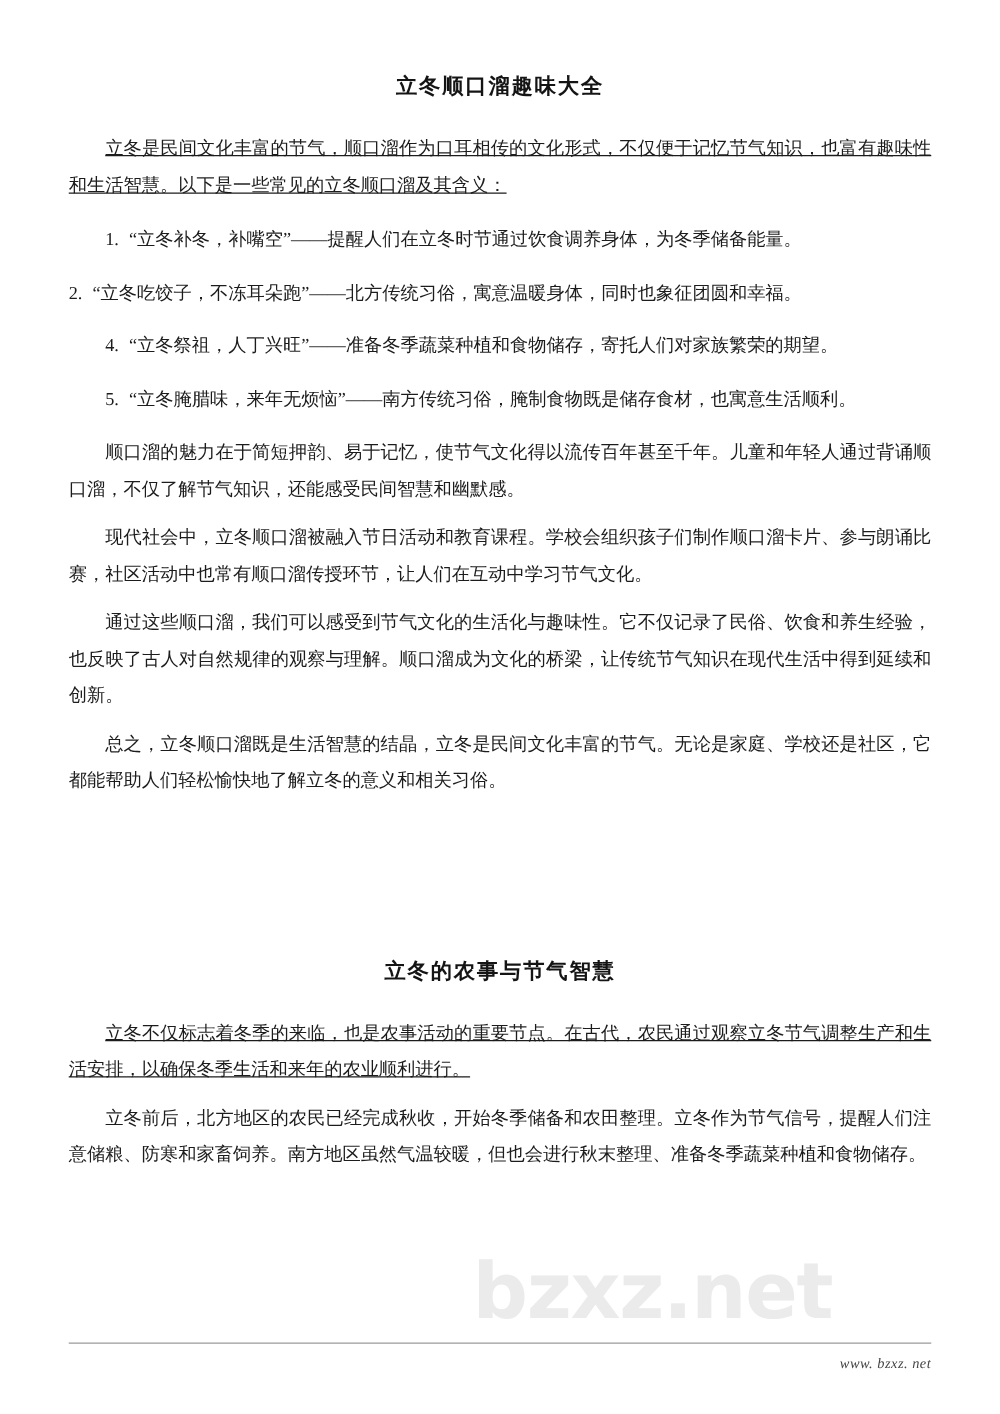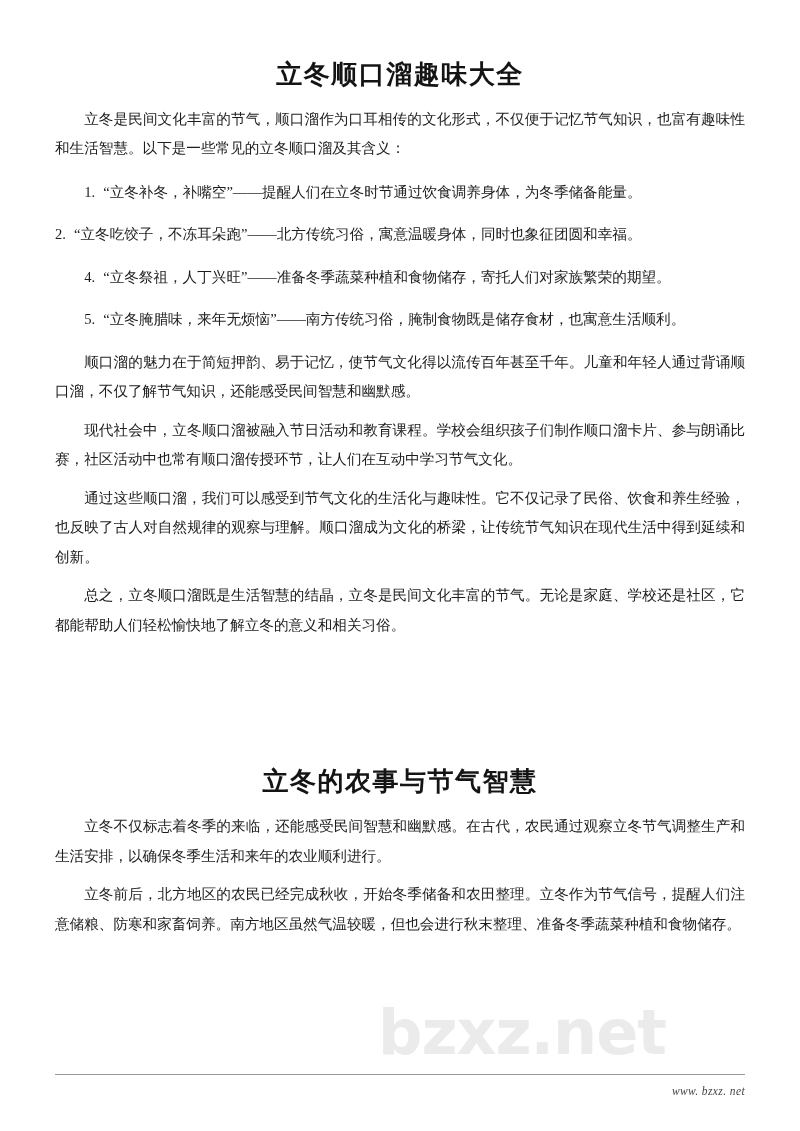--- a/index.html
+++ b/index.html
@@ -23,42 +23,42 @@
   }
   .content {
     position: absolute;
     left: 55px;
     top: 0;
     width: 690px;
     z-index: 3;
   }
   h1.doc-title {
     font-family: "Liberation Sans", "DejaVu Sans", sans-serif;
-    font-size: 26px;
+    font-size: 17px;
     font-weight: bold;
     text-align: center;
     letter-spacing: 1.5px;
     margin: 0;
     padding: 0;
     color: #141414;
     line-height: 1.3;
   }
   .title-block-1 { padding-top: 58px; }
   .title-block-2 { padding-top: 45px; }
   p.para {
     font-size: 14.6px;
     line-height: 29.5px;
     margin: 0;
     padding: 0;
     text-align: justify;
     text-justify: inter-ideograph;
     text-indent: 2em;
     color: #1c1c1c;
   }
-  p.para.first-after-title { margin-top: 13px; }
+  p.para.first-after-title { margin-top: 25px; text-decoration: underline; }
   p.para + p.para { margin-top: 9px; }
   ol.rhyme-list {
     list-style: none;
     margin: 14px 0 0 0;
     padding: 0;
   }
   ol.rhyme-list li {
     font-size: 14.6px;
     line-height: 29.5px;
     text-align: justify;
@@ -133,21 +133,21 @@
       <p class="para">现代社会中，立冬顺口溜被融入节日活动和教育课程。学校会组织孩子们制作顺口溜卡片、参与朗诵比赛，社区活动中也常有顺口溜传授环节，让人们在互动中学习节气文化。</p>
       <p class="para">通过这些顺口溜，我们可以感受到节气文化的生活化与趣味性。它不仅记录了民俗、饮食和养生经验，也反映了古人对自然规律的观察与理解。顺口溜成为文化的桥梁，让传统节气知识在现代生活中得到延续和创新。</p>
       <p class="para">总之，立冬顺口溜既是生活智慧的结晶，立冬是民间文化丰富的节气。无论是家庭、学校还是社区，它都能帮助人们轻松愉快地了解立冬的意义和相关习俗。</p>
     </div>
 
     <div class="section-gap"></div>
 
     <div class="title-block-2">
       <h1 class="doc-title">立冬的农事与节气智慧</h1>
 
-      <p class="para first-after-title">立冬不仅标志着冬季的来临，还能感受民间智慧和幽默感。在古代，农民通过观察立冬节气调整生产和生活安排，以确保冬季生活和来年的农业顺利进行。</p>
+      <p class="para first-after-title">立冬不仅标志着冬季的来临，也是农事活动的重要节点。在古代，农民通过观察立冬节气调整生产和生活安排，以确保冬季生活和来年的农业顺利进行。</p>
       <p class="para">立冬前后，北方地区的农民已经完成秋收，开始冬季储备和农田整理。立冬作为节气信号，提醒人们注意储粮、防寒和家畜饲养。南方地区虽然气温较暖，但也会进行秋末整理、准备冬季蔬菜种植和食物储存。</p>
     </div>
 
   </div>
 
   <div class="footer-rule"></div>
   <div class="footer-url">www. bzxz. net</div>
 
 </div>
 

